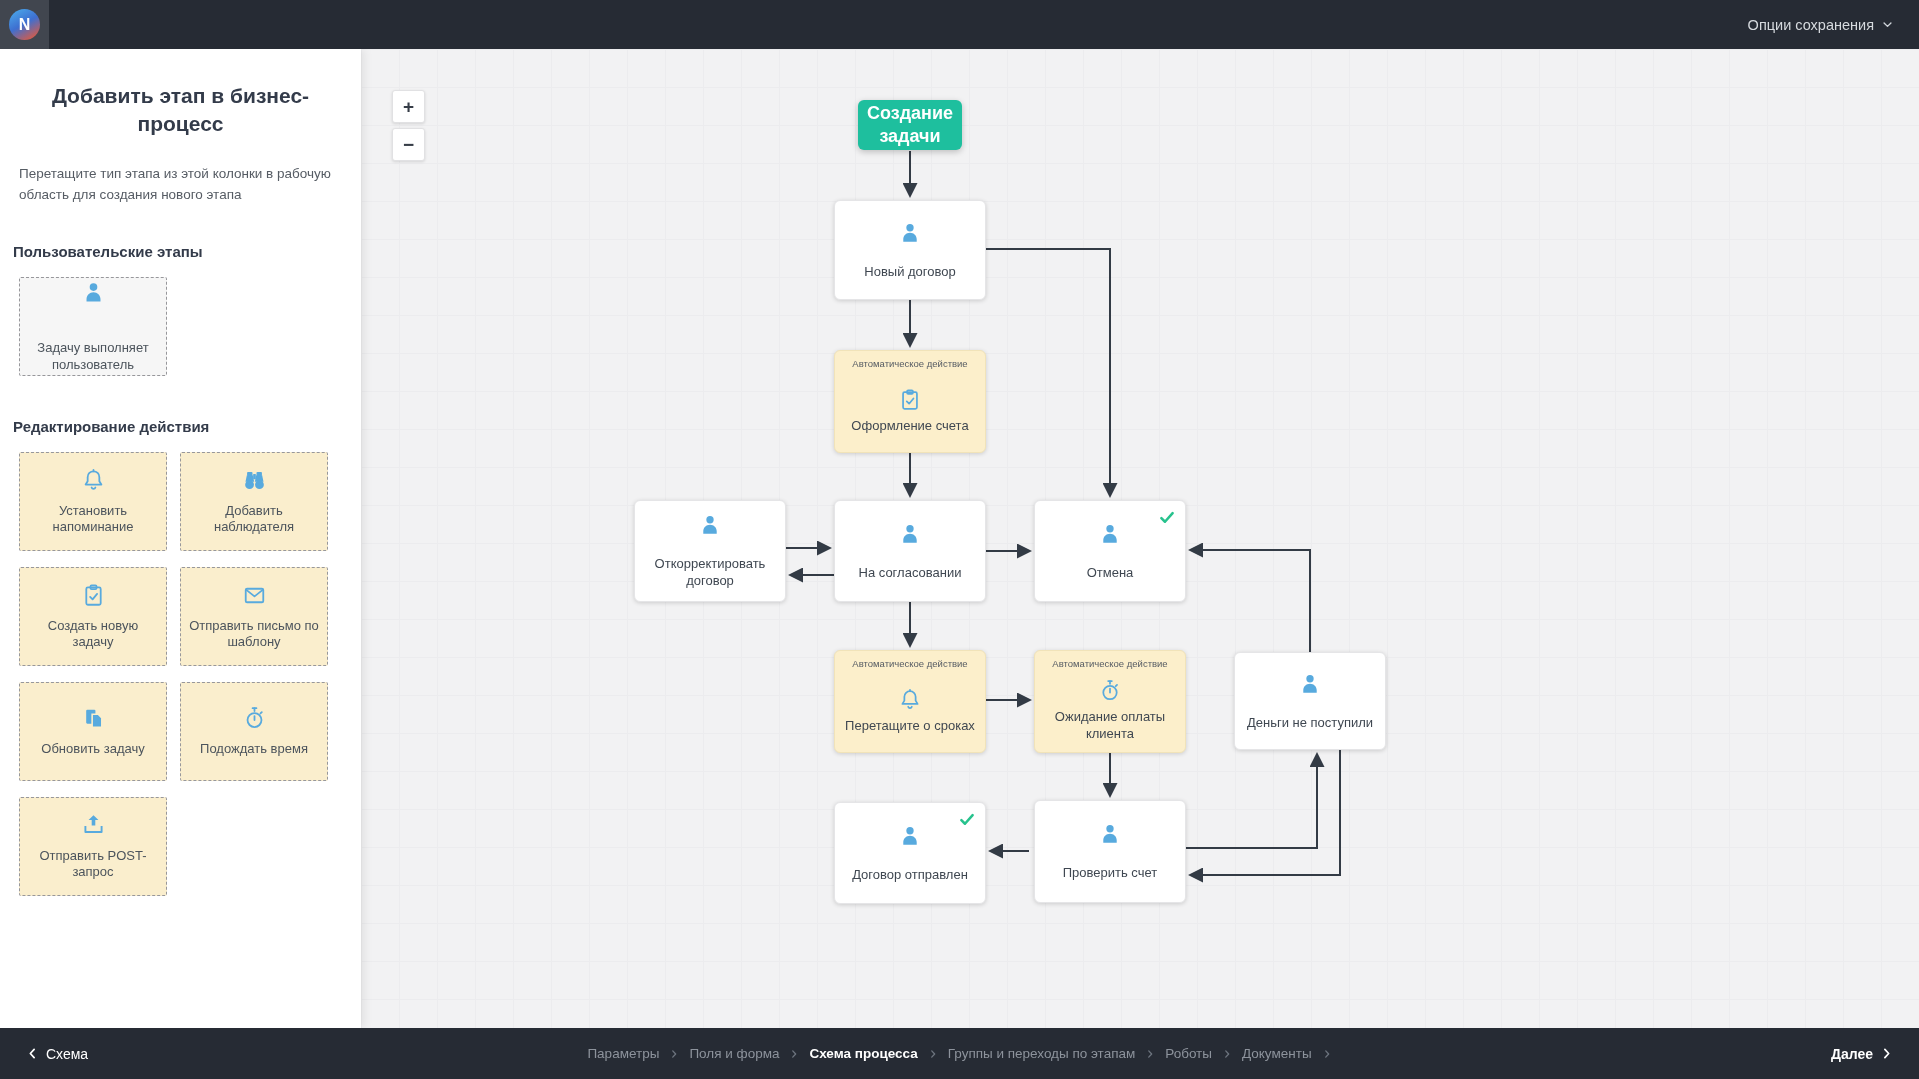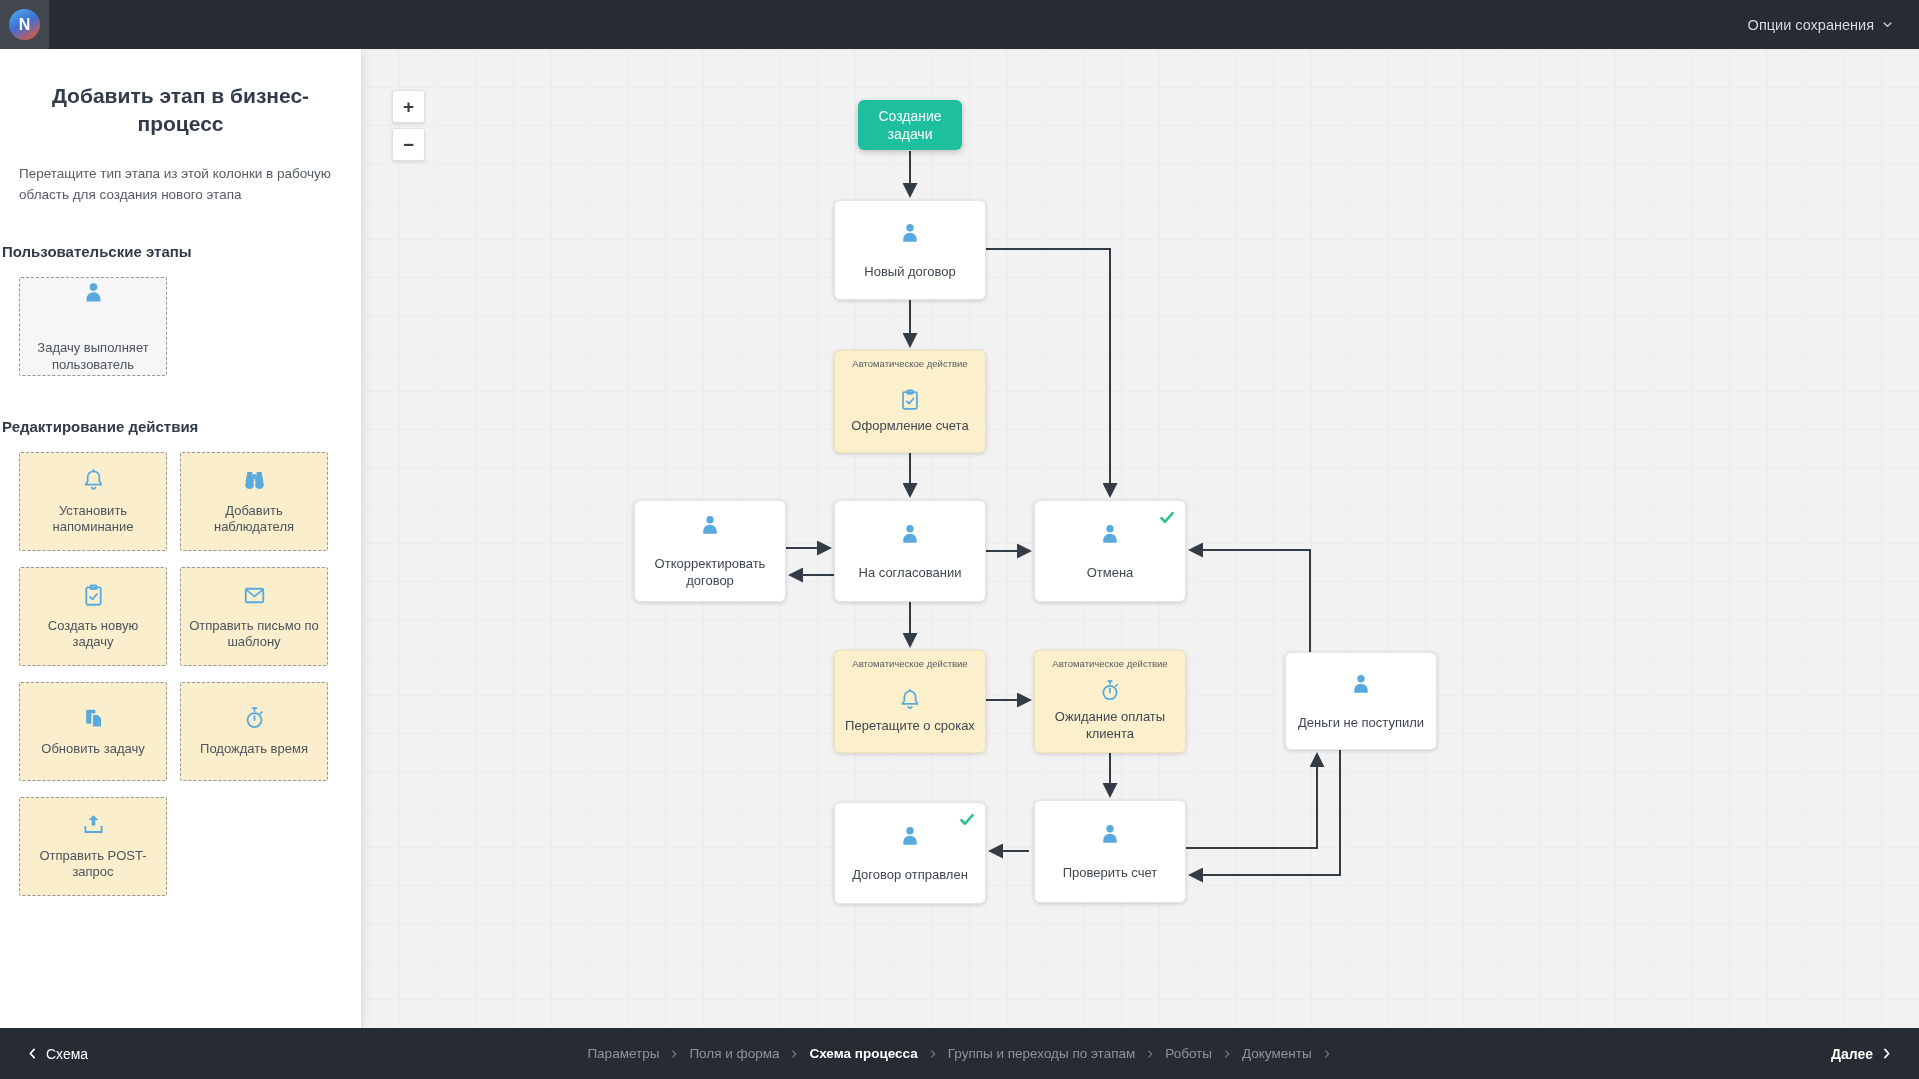--- a/index.html
+++ b/index.html
@@ -16,21 +16,21 @@
     background:linear-gradient(150deg,#4aa5e9 8%,#3e6fd0 48%,#e05a3f 92%);
     color:#fff;font-weight:bold;font-size:16px;display:flex;align-items:center;justify-content:center;}
   .top-title{margin-left:22px;color:#e9ebee;font-size:14.5px;letter-spacing:.1px;}
   .save-options{margin-left:auto;margin-right:24px;color:#d6dade;font-size:14.5px;display:flex;align-items:center;gap:6px;cursor:pointer;}
   .save-options .icn svg{width:15px;height:15px;display:block;}
   
   .sidebar{position:absolute;top:49px;bottom:51px;left:0;width:361px;background:#fff;
     box-shadow:3px 0 9px rgba(0,0,0,.08);z-index:10;overflow:hidden;}
   .sidebar h1{margin:33px 28px 0;font-size:21px;color:#333b4a;text-align:center;line-height:1.32;font-weight:700;}
   .sidebar p{margin:27px 19px 0;font-size:13.5px;color:#565c64;line-height:1.5;}
-  .sidebar h2{margin:38px 2px 0;font-size:15px;font-weight:700;color:#333b4a;}
+  .sidebar h2{margin:38px 13px 0;font-size:15px;font-weight:700;color:#333b4a;}
   .sidebar h2.second{margin-top:42px;}
   #user-items{margin:17px 19px 0;}
   #auto-items{margin:17px 19px 0;display:grid;grid-template-columns:148px 148px;column-gap:13px;row-gap:16px;}
   .tile{border:1px dashed #97979b;border-radius:2px;display:flex;flex-direction:column;align-items:center;justify-content:center;
     gap:9px;font-size:13px;color:#4c545c;text-align:center;height:99px;cursor:grab;line-height:1.3;padding:0 8px;box-sizing:border-box;}
   .user-tile{background:#f6f6f6;width:148px;gap:34px;}
   .auto-tile{background:#faeecd;}
   .tile .icn svg{width:27px;height:27px;display:block;}
   
   .canvas{position:absolute;left:361px;right:0;top:49px;bottom:51px;background:#f2f2f3;
@@ -42,21 +42,21 @@
     font-family:"Liberation Sans","DejaVu Sans",sans-serif;}
   #edges{position:absolute;left:0;top:0;width:100%;height:100%;pointer-events:none;}
   
   .node{position:absolute;border-radius:6px;box-shadow:0 1px 4px rgba(0,0,0,.16);font-size:13px;color:#3f4751;
     display:flex;flex-direction:column;align-items:center;justify-content:center;text-align:center;cursor:move;
     box-sizing:border-box;line-height:1.3;z-index:3;}
   .node .icn svg{width:26px;height:26px;display:block;}
   .node .lbl{padding:0 9px;}
   .node.user{background:#fff;border:1px solid #e5e5e7;gap:18px;}
   .node.auto{background:#fcefcb;border:1px solid #f1e3b9;gap:5px;padding-top:18px;}
-  .node.start{background:#1ebf9e;color:#fff;font-weight:400;font-size:14px;box-shadow:0 2px 6px rgba(0,0,0,.22);}
+  .node.start{background:#1ebf9e;color:#fff;font-weight:700;font-size:18px;box-shadow:0 2px 6px rgba(0,0,0,.22);}
   .auto-label{position:absolute;top:7px;left:0;width:100%;font-size:9.5px;color:#555b63;}
   .check-badge{position:absolute;top:7px;right:9px;width:18px;height:18px;}
   .check-badge svg{width:18px;height:18px;display:block;}
   
   .footbar{position:absolute;bottom:0;left:0;right:0;height:51px;background:#262b34;display:flex;align-items:center;z-index:20;}
   .back{position:absolute;left:26px;display:flex;align-items:center;gap:7px;color:#fff;font-size:14px;cursor:pointer;}
   .back .icn svg,.next .icn svg{width:13px;height:13px;display:block;}
   #crumbs{margin:0 auto;display:flex;align-items:center;gap:10px;font-size:13.5px;color:#8d939c;}
   .crumb{cursor:pointer;white-space:nowrap;}
   .crumb.active{color:#fff;font-weight:700;}
@@ -274,21 +274,21 @@
           <svg viewBox="0 0 24 24" fill="none" stroke="#58aade" stroke-width="1.6" stroke-linecap="round">
             <path d="M10.3 2.8h3.4"></path>
             <path d="M12 2.8v2.6"></path>
             <circle cx="12" cy="13.4" r="6.2"></circle>
             <path d="M12 13.4V9.8"></path>
             <path d="M17.3 7.5l1.2-1.2"></path>
           </svg>
         </span>
         <div class="lbl">Ожидание оплаты клиента</div>
       </div>
-      <div class="node user" style="left: 924px; top: 603px; width: 152px; height: 98px;">
+      <div class="node user" style="left: 873px; top: 603px; width: 152px; height: 98px;">
         <span class="icn">
           <svg viewBox="0 0 24 24">
             <circle cx="12" cy="7.2" r="3.4" fill="#58aade"></circle>
             <path d="M12 11.8c-3.5 0-6.2 2.7-6.2 6V20h12.4v-2.2c0-3.3-2.7-6-6.2-6z" fill="#58aade"></path>
           </svg>
         </span>
         <div class="lbl">Деньги не поступили</div>
       </div>
       <div class="node user" style="left: 473px; top: 753px; width: 152px; height: 102px;">
         <span class="icn">

